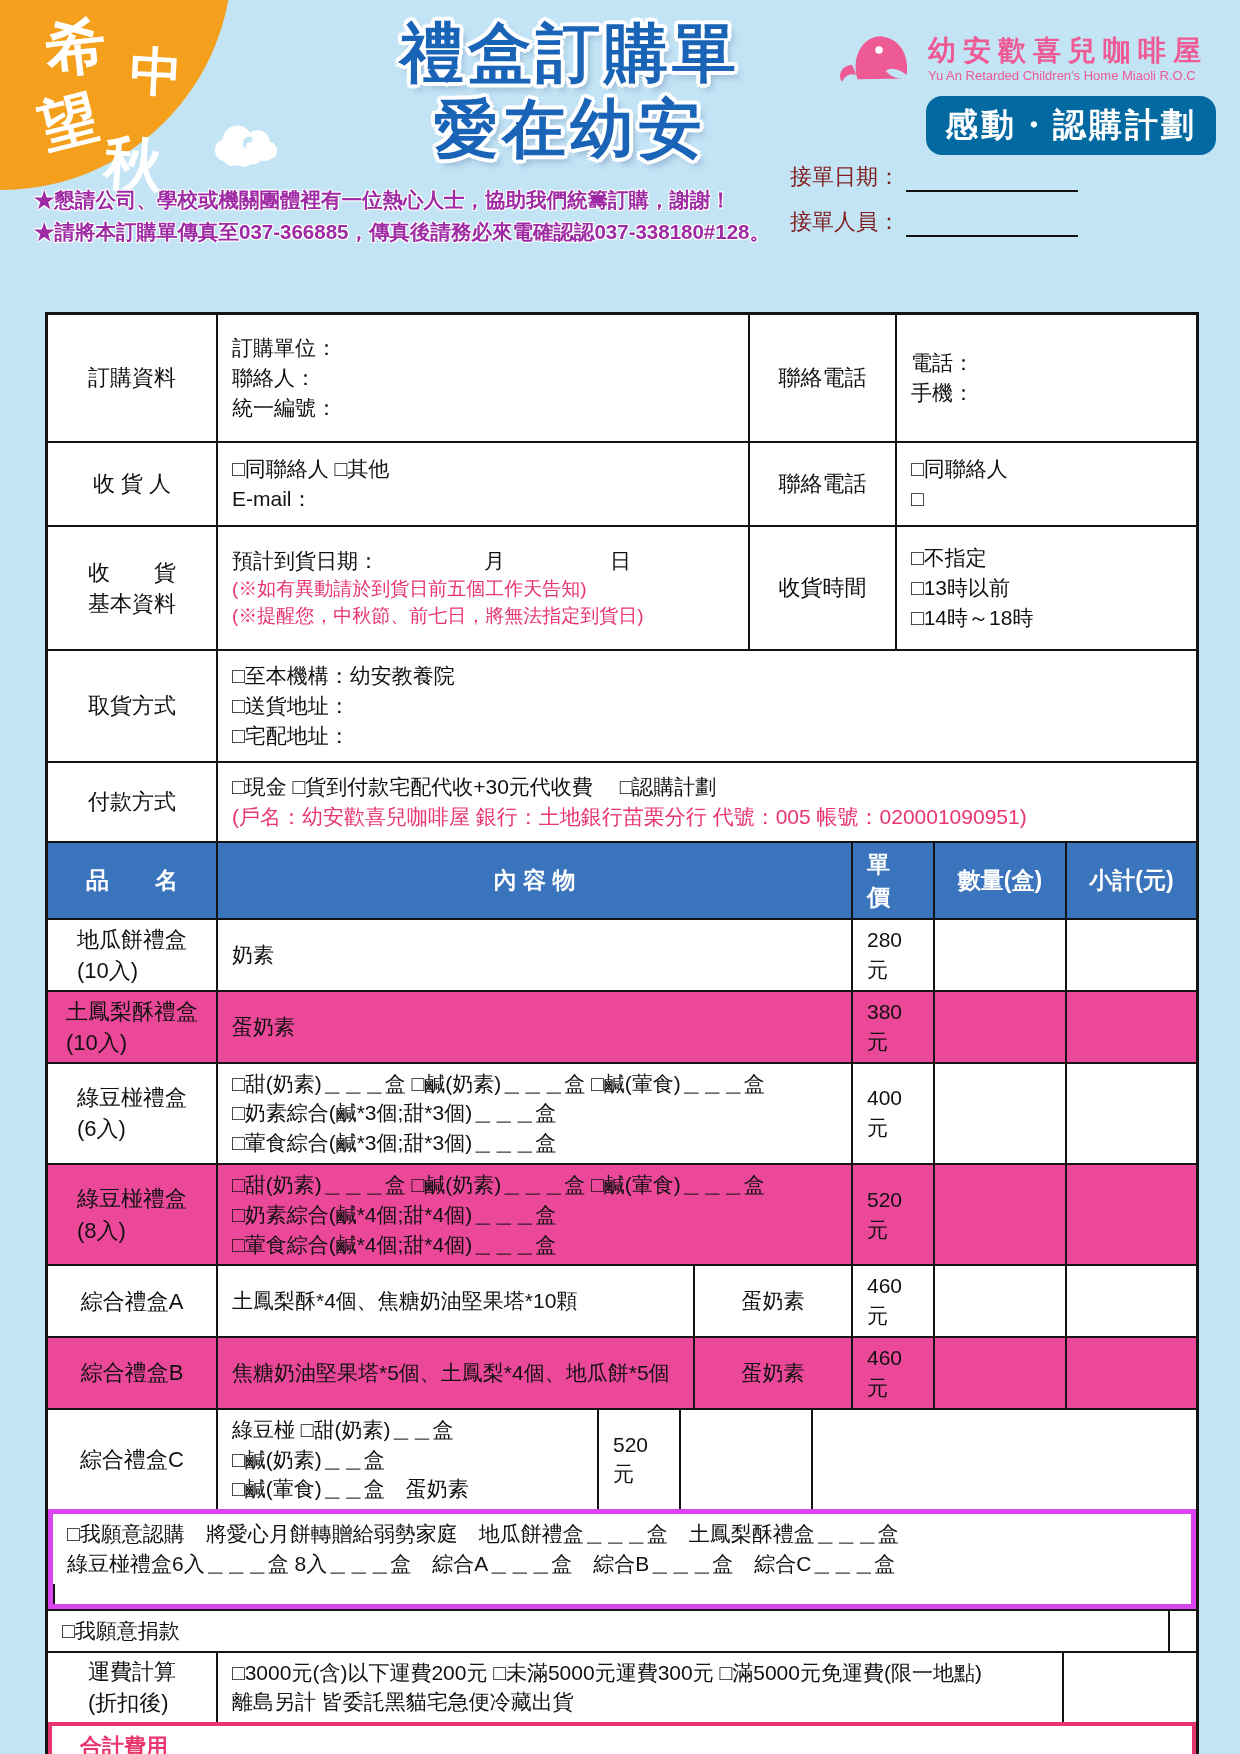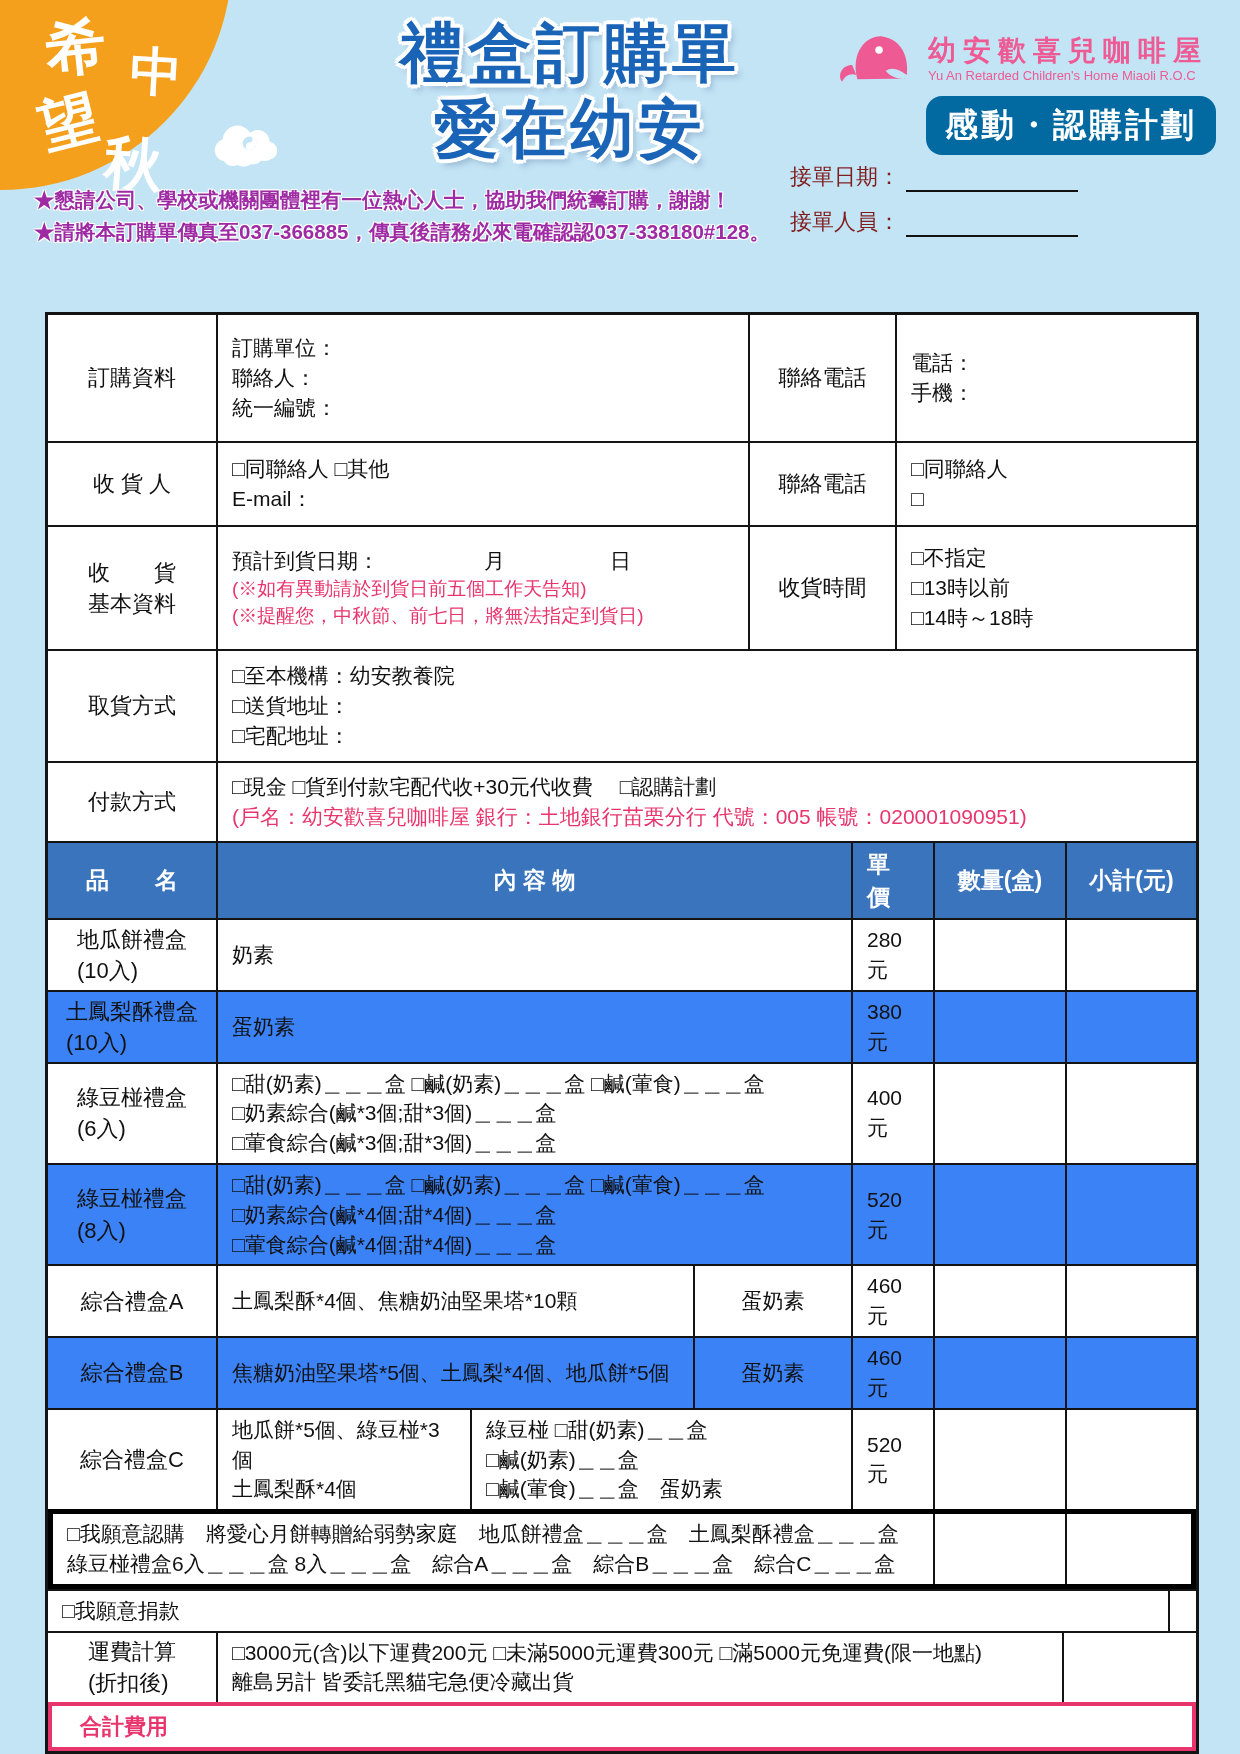--- a/index.html
+++ b/index.html
@@ -44,21 +44,21 @@
   .t-row:first-child{border-top:none;}
   .cell{box-sizing:border-box; border-left:2.5px solid #141414; padding:5px 14px;
         font-size:21px; line-height:1.42;}
   .cell:first-child{border-left:none;}
   .lab{display:flex; align-items:center; justify-content:center; text-align:left;
        font-size:22px; padding:2px 4px;}
   .pre{white-space:pre-line;}
   .vc{display:flex; flex-direction:column; justify-content:center;}
   .pink{color:#e8356d;}
   .small{font-size:19px;}
-  .gray{background:#3b82f6;}
+  .gray{background:#ec4899;}
   
   .w-lab{width:168px; flex:none;}
   .w-cont{width:532px; flex:none;}
   .w-phl{width:147px; flex:none;}
   .w-right{flex:1;}
   .w-desc{width:635px; flex:none;}
   .w-price{width:82px; flex:none; display:flex; align-items:center; justify-content:center;}
   .w-qty{width:132px; flex:none;}
   .w-sub{flex:1;}
   .w-descA{width:477px; flex:none;}
@@ -70,21 +70,21 @@
   
   .hd{background:#3a74bd; color:#fff; font-weight:bold; font-size:23px;
       display:flex; align-items:center; justify-content:center;}
   
   .h-purchase{min-height:126px}.h-recv{min-height:82px}.h-deliv{min-height:122px}
   .h-pickup{min-height:110px}.h-pay{min-height:78px}.h-head{min-height:45px}
   .h-r1{min-height:55px}.h-r2{min-height:58px}.h-r3{min-height:94px}.h-r4{min-height:98px}
   .h-r5{min-height:46px}.h-r6{min-height:52px}.h-r7{min-height:76px}
   .h-adopt{min-height:62px}.h-don{min-height:36px}.h-ships{min-height:66px}
   .h-tot{min-height:36px}
-  .row-adopt{border:5px solid #000000;}
+  .row-adopt{border:5px solid #d946ef;flex-direction:column;}
   .row-total{border:4px solid #e8356d;}
   .tot-label{font-weight:bold; font-size:22px; padding-left:28px;}
 </style>
 </head>
 <body>
 
 <div class="page">
 
   <div class="moon"></div>
   <div class="moon-text">
@@ -238,22 +238,20 @@
       <div class="cell lab w-lab">綜合禮盒B</div>
       <div class="cell vc w-descA">焦糖奶油堅果塔*5個、土鳳梨*4個、地瓜餅*5個</div>
       <div class="cell w-diet">蛋奶素</div>
       <div class="cell w-price">460元</div>
       <div class="cell w-qty"></div>
       <div class="cell w-sub"></div>
     </div>
 
     <div class="t-row h-r7">
       <div class="cell lab w-lab">綜合禮盒C</div>
-      <div class="cell vc pre w-cleft">地瓜餅*5個、綠豆椪*3個
-土鳳梨酥*4個</div>
       <div class="cell vc pre w-cright">綠豆椪 □甜(奶素)＿＿盒
 □鹹(奶素)＿＿盒
 □鹹(葷食)＿＿盒　蛋奶素</div>
       <div class="cell w-price">520元</div>
       <div class="cell w-qty"></div>
       <div class="cell w-sub"></div>
     </div>
 
     <div class="t-row row-adopt h-adopt">
       <div class="cell vc" style="width:880px; flex:none;">

